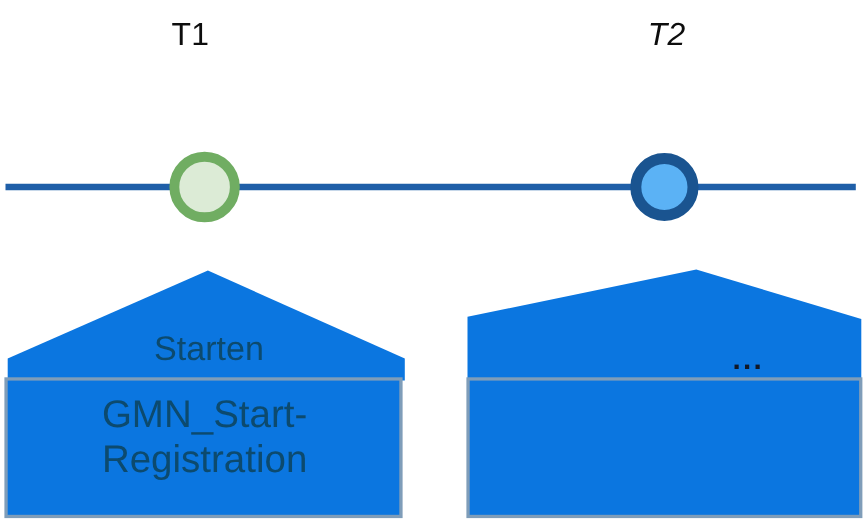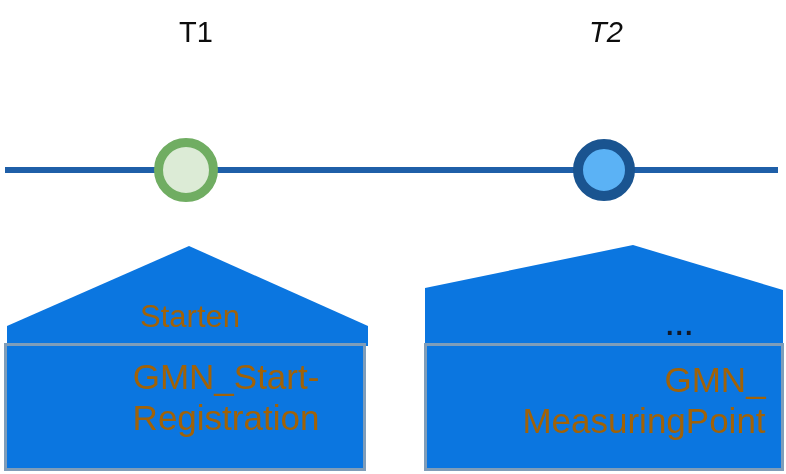--- a/index.html
+++ b/index.html
@@ -30,42 +30,41 @@
   .tick-label {
     position: absolute;
     color: #0d0d0d;
     font-size: 29px;
     line-height: 29px;
     font-family: "Liberation Sans", sans-serif;
     white-space: nowrap;
     transform: translateX(-50%);
     letter-spacing: 0.2px;
   }
-  #tick-label-1 { left: 196px; top: 18px; }
+  #tick-label-1 { left: 173px; top: 18px; }
   #tick-label-2 { left: 606px; top: 18px; font-style: italic; }
 
   
   .shape-text {
     position: absolute;
-    color: #a16207;
+    color: #0c4a6e;
     font-family: "Liberation Sans", sans-serif;
     white-space: nowrap;
-    text-align: right;
+    text-align: center;
     transform: translateX(-50%);
     pointer-events: none;
   }
   .phase-label {
     font-size: 31px;
     line-height: 34px;
   }
   .entity-label {
     font-size: 35px;
     line-height: 41px;
     white-space: pre-line;
-    margin-left: 40px;
   }
   #phase-label-1 { left: 190px; top: 300px; }
   #entity-label-1 { left: 186px; top: 356px; }
   #phase-label-2 { left: 604px; top: 287px; }
   #entity-label-2 { left: 604px; top: 359px; }
 
   .ellipsis-mark {
     position: absolute;
     left: 666px;
     top: 313px;
@@ -110,16 +109,14 @@
   <div id="tick-label-2" class="tick-label">T2</div>
 
   <div id="phase-label-1" class="shape-text phase-label">Starten</div>
 
   <div id="entity-label-1" class="shape-text entity-label">GMN_Start-
 Registration</div>
 
 
   <div class="ellipsis-mark">...</div>
 
-  <div id="entity-label-2" class="shape-text entity-label">GMN_
-MeasuringPoint</div>
 
 </div>
 
 </body></html>

